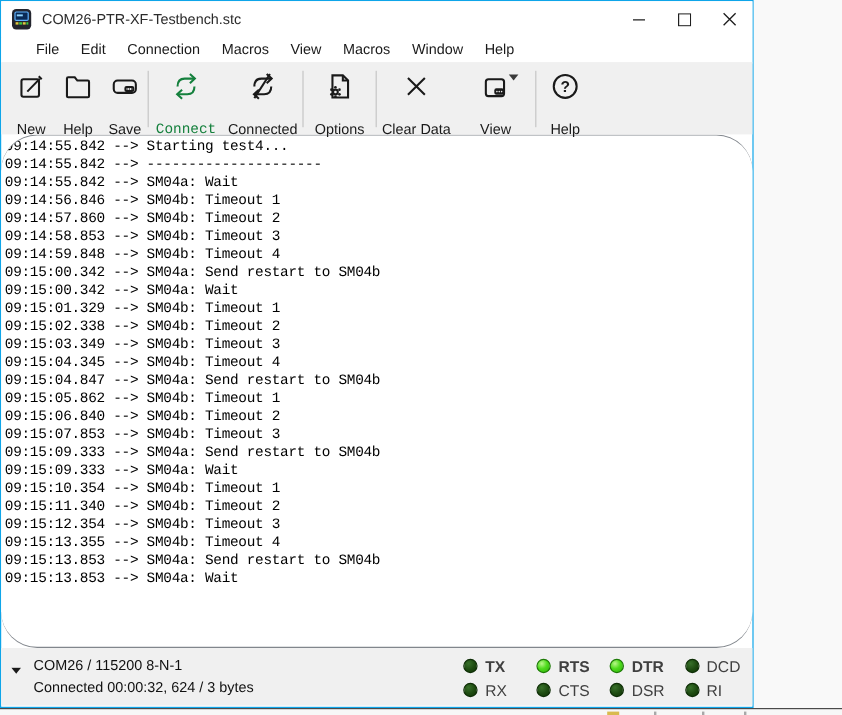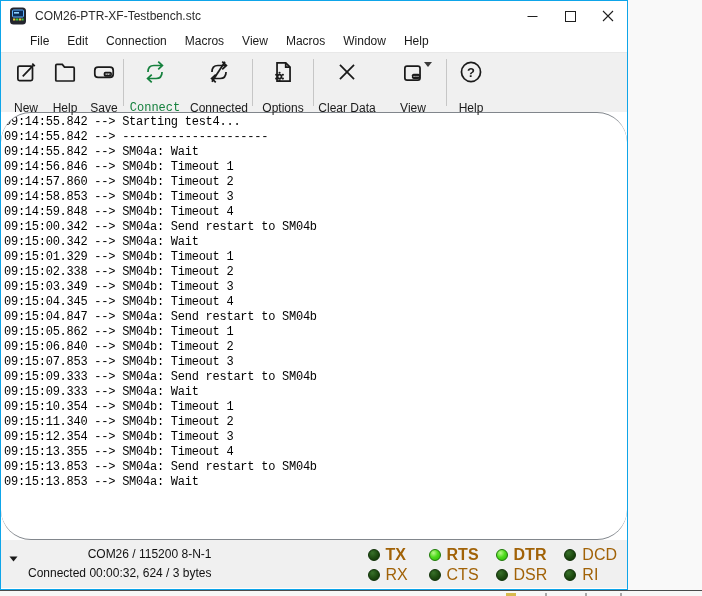--- a/index.html
+++ b/index.html
@@ -43,32 +43,32 @@
   .logarea { height:428px; background:#fff; border-top:1px solid #81868c;
              border-bottom:1px solid #81868c; padding:2px 0 0 3px; overflow:hidden;
              font-family:"Liberation Mono", monospace; font-size:12px;
              letter-spacing:-0.25px; color:#000;border-radius:30px; }
   .log-line { height:15px; line-height:15px; white-space:pre; }
 
   
   .statusbar { position:relative; height:48px; background:#f0f0f0; }
   .status-drop { position:absolute; left:8px; top:16px; }
   .status-texts { position:absolute; left:27px; top:5px; font-size:12px; color:#111; }
-  .status-line { line-height:19px; white-space:nowrap;text-align:right; }
+  .status-line { line-height:19px; white-space:nowrap; }
   .led-grid { position:absolute; right:10px; top:6px; display:grid;
               grid-auto-flow:column; grid-template-rows:repeat(2,18px);
               grid-template-columns:repeat(4,auto); column-gap:17px; row-gap:2px; }
   .led-cell { display:flex; align-items:center; min-width:44px; }
   .led { width:12px; height:12px; border-radius:50%; flex:0 0 auto;
          background:radial-gradient(circle at 35% 30%, #38702a 0%, #1d4a10 55%, #123407 100%);
          border:1px solid #0e2e06; }
   .led-cell.on .led {
          background:radial-gradient(circle at 35% 30%, #b9f78a 0%, #4fdc1d 45%, #2cae09 100%);
          border:1px solid #1d7a06; }
-  .led-label { font-size:16px; color:#a16207; margin-left:6px; }
+  .led-label { font-size:13px; color:#404040; margin-left:6px; }
   .led-cell.bold .led-label { font-weight:bold; }
 
   
   .taskbar-strip { position:absolute; left:0; top:590px; width:702px; height:6px;
                    background:#f7f7f7; border-top:1px solid #4a4a4a; }
   .peek { position:absolute; top:2px; }
   .peek.yellow { left:506px; width:10px; height:4px; background:#d9ba4e; }
   .peek.tick { width:2px; height:4px; background:#a8a8a8; }
 </style>
 </head>

